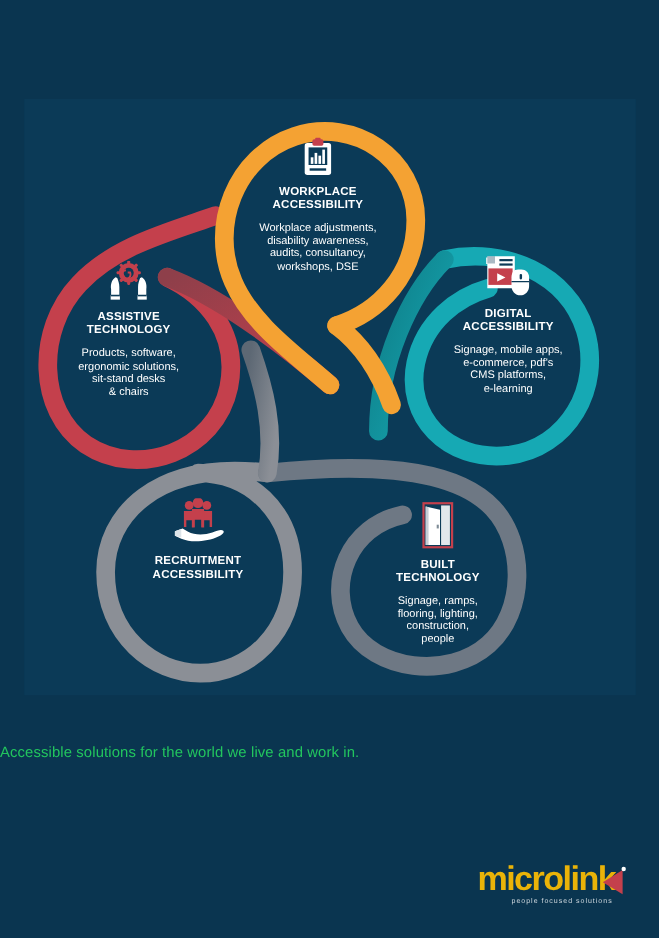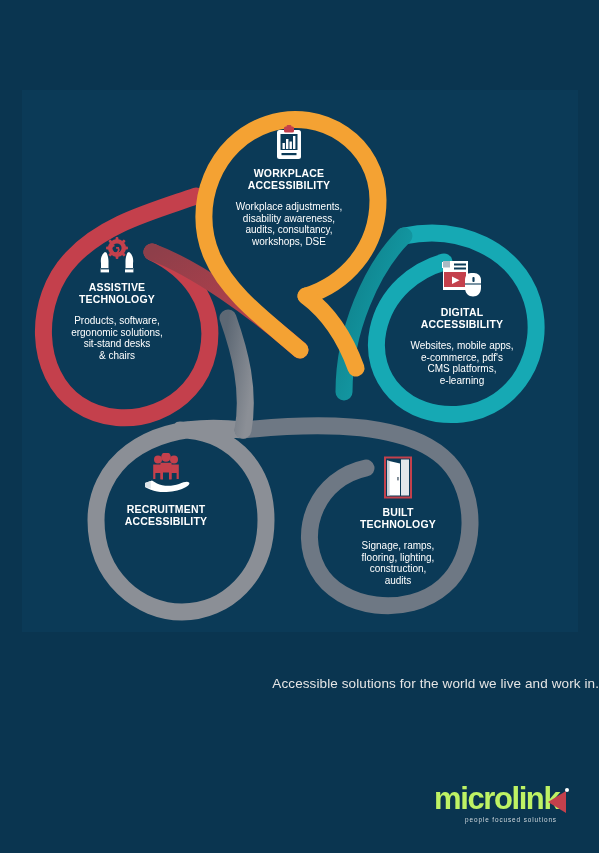--- a/index.html
+++ b/index.html
@@ -36,34 +36,34 @@
   }
   .node .desc{
     font-size:10px;
     line-height:11.6px;
     white-space:pre-line;
     margin-top:10px;
   }
 
   #node-workplace{left:199px;top:125px;}
   #node-assistive{left:27px;top:237px;}
-  #node-digital{left:372px;top:260px;}
-  #node-recruitment{left:76px;top:453px;}
+  #node-digital{left:372px;top:232px;}
+  #node-recruitment{left:90px;top:453px;}
   #node-built{left:308px;top:456px;}
 
   .tagline{
-    position:absolute;left:0;top:676px;width:599px;text-align:right;
-    color:#e5e5e5;font-size:13.5px;letter-spacing:0.1px;
+    position:absolute;left:0;top:676px;width:599px;text-align:left;
+    color:#22c55e;font-size:13.5px;letter-spacing:0.1px;
   }
 
   .logo{
     position:absolute;left:434px;top:783px;width:140px;height:56px;
   }
   .logo .word{
-    color:#bef264;font-size:31px;font-weight:bold;letter-spacing:-1.4px;
+    color:#eab308;font-size:31px;font-weight:bold;letter-spacing:-1.4px;
     line-height:32px;
   }
   .logo .sub{
     color:#cfd8de;font-size:6.4px;letter-spacing:0.9px;
     text-align:center;margin-top:1px;margin-left:14px;
   }
   .logo .mark{
     position:absolute;right:4px;top:4px;
   }
 </style>
@@ -184,21 +184,21 @@
           <rect x="16" y="7.5" width="12" height="2" fill="#0b3a57"></rect>
           <rect x="6" y="12" width="22" height="15" fill="#c4404c"></rect>
           <polygon points="14,16.5 14,24 21.5,20.2" fill="#ffffff"></polygon>
           <path d="M33 13 C29 13 27 16 27 20 L27 28 C27 33 30.5 36.5 35 36.5 C39.5 36.5 43 33 43 28 L43 20 C43 16 40 13 36 13 Z" fill="#ffffff"></path>
           <rect x="34.4" y="17" width="2.2" height="5" rx="1" fill="#0b3a57"></rect>
           <path d="M27 24 L43 24" stroke="#0b3a57" stroke-width="1.1" fill="none"></path>
         </svg>
       </span>
       <div class="title">DIGITAL
 ACCESSIBILITY</div>
-      <div class="desc">Websites, mobile apps,
+      <div class="desc">Signage, mobile apps,
 e-commerce, pdf's
 CMS platforms,
 e-learning</div>
     </div>
 
     <div class="node" id="node-recruitment">
       <span class="icon">
         <svg width="54" height="44" viewBox="0 0 54 44">
           <g fill="#c4404c">
             <circle cx="19" cy="6.5" r="4"></circle>
@@ -226,21 +226,21 @@
           <path d="M6 4.5 L19 7.5 L19 39.5 L6 39.5 Z" fill="#ffffff"></path>
           <path d="M6 4.5 L8.6 5.1 L8.6 39.5 L6 39.5 Z" fill="#c6ced6"></path>
           <rect x="16" y="21" width="1.9" height="3.4" fill="#7e8b96"></rect>
         </svg>
       </span>
       <div class="title">BUILT
 TECHNOLOGY</div>
       <div class="desc">Signage, ramps,
 flooring, lighting,
 construction,
-audits</div>
+people</div>
     </div>
 
   </div>
 
   <div class="tagline">Accessible solutions for the world we live and work in.</div>
 
   <div class="logo">
     <div class="word">microlink</div>
     <div class="sub">people focused solutions</div>
     <span class="mark">

